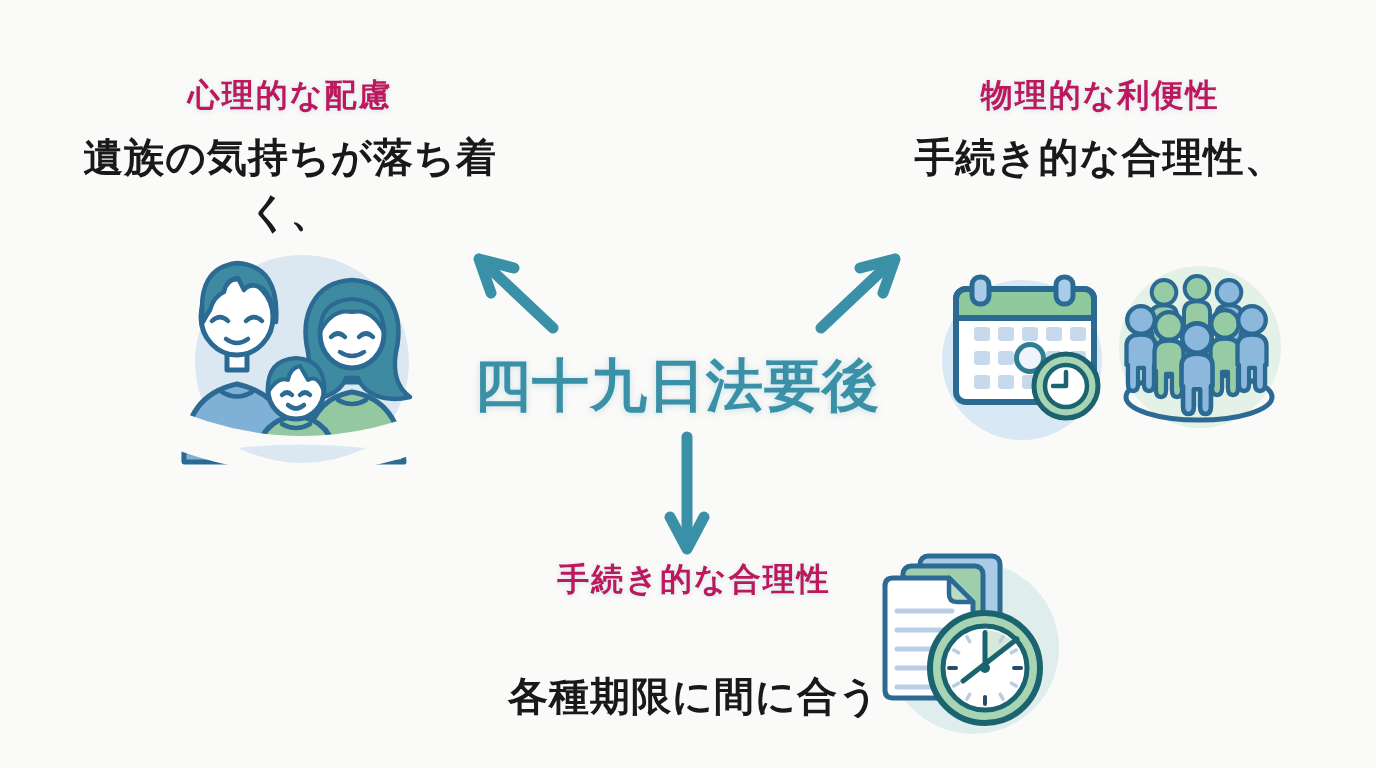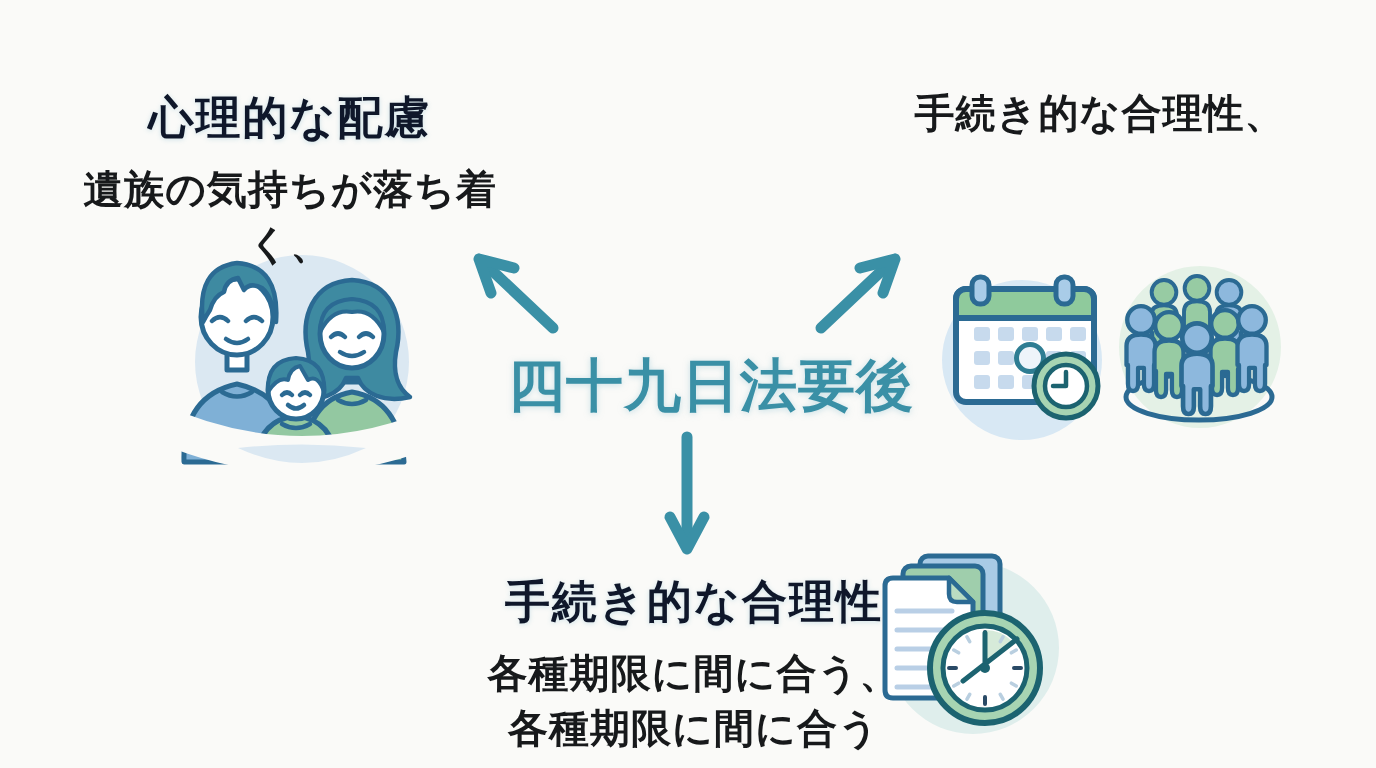--- a/index.html
+++ b/index.html
@@ -6,39 +6,39 @@
   .canvas{
     position:relative;
     width:1376px;height:768px;
     background:#fafaf8;
     overflow:hidden;
     font-family:"DejaVu Sans","Liberation Sans",sans-serif;
   }
   .art{position:absolute;left:0;top:0;width:1376px;height:768px;}
   .block{position:absolute;text-align:center;font-weight:bold;}
   .block h2{
-    margin:14px;
-    font-size:45px;
+    margin:0;
+    font-size:32px;
     letter-spacing:2px;
-    color:#0f172a;
+    color:#be185d;
     text-shadow:0 1px 5px rgba(150,198,212,.45);
   }
   .block p{
     margin:12px 0 0 0;
     font-size:40px;
     line-height:1.38;
     color:#17191b;
     letter-spacing:1px;
   }
   #branch-psychological{left:55px;top:74px;width:470px;}
   #branch-physical{left:903px;top:74px;width:394px;}
   #branch-procedural{left:486px;top:558px;width:416px;}
   #center-title{
     position:absolute;left:474px;top:348px;width:440px;
-    text-align:right;font-weight:bold;font-size:57px;letter-spacing:1px;
+    text-align:left;font-weight:bold;font-size:57px;letter-spacing:1px;
     color:#3a90a6;
     text-shadow:0 1px 6px rgba(150,198,212,.5);
   }
   
   .oln{stroke:#2b6a93;stroke-linejoin:round;stroke-linecap:round;}
   .feat{fill:none;stroke:#2b6a93;stroke-width:4.5;stroke-linecap:round;}
   .pg{fill:#97cba3;stroke:#2b6a93;stroke-width:3;stroke-linejoin:round;}
   .pb{fill:#8db8dd;stroke:#2b6a93;stroke-width:3;stroke-linejoin:round;}
   .arrow{stroke:#3a90a6;stroke-width:11;stroke-linecap:round;fill:none;}
   .tick-major{stroke:#2a4a66;stroke-width:4;stroke-linecap:round;}
@@ -160,23 +160,24 @@
       <circle cx="985" cy="668" r="5" fill="#1c6370"></circle>
     </g>
   </svg>
 
   <div class="block" id="branch-psychological">
     <h2>心理的な配慮</h2>
     <p><span>遺族の気持ちが落ち着く、</span><br></p>
   </div>
 
   <div class="block" id="branch-physical">
+    <h2>物理的な利便性</h2>
     <p><span>手続き的な合理性、</span><br></p>
   </div>
 
   <div id="center-title">四十九日法要後</div>
 
   <div class="block" id="branch-procedural">
     <h2>手続き的な合理性</h2>
-    <p><span>各種期限に間に合う、</span><br><span>各種期限に間に合う</span></p>
+    <p><br><span>各種期限に間に合う</span></p>
   </div>
 
 </div>
 
 </body></html>

